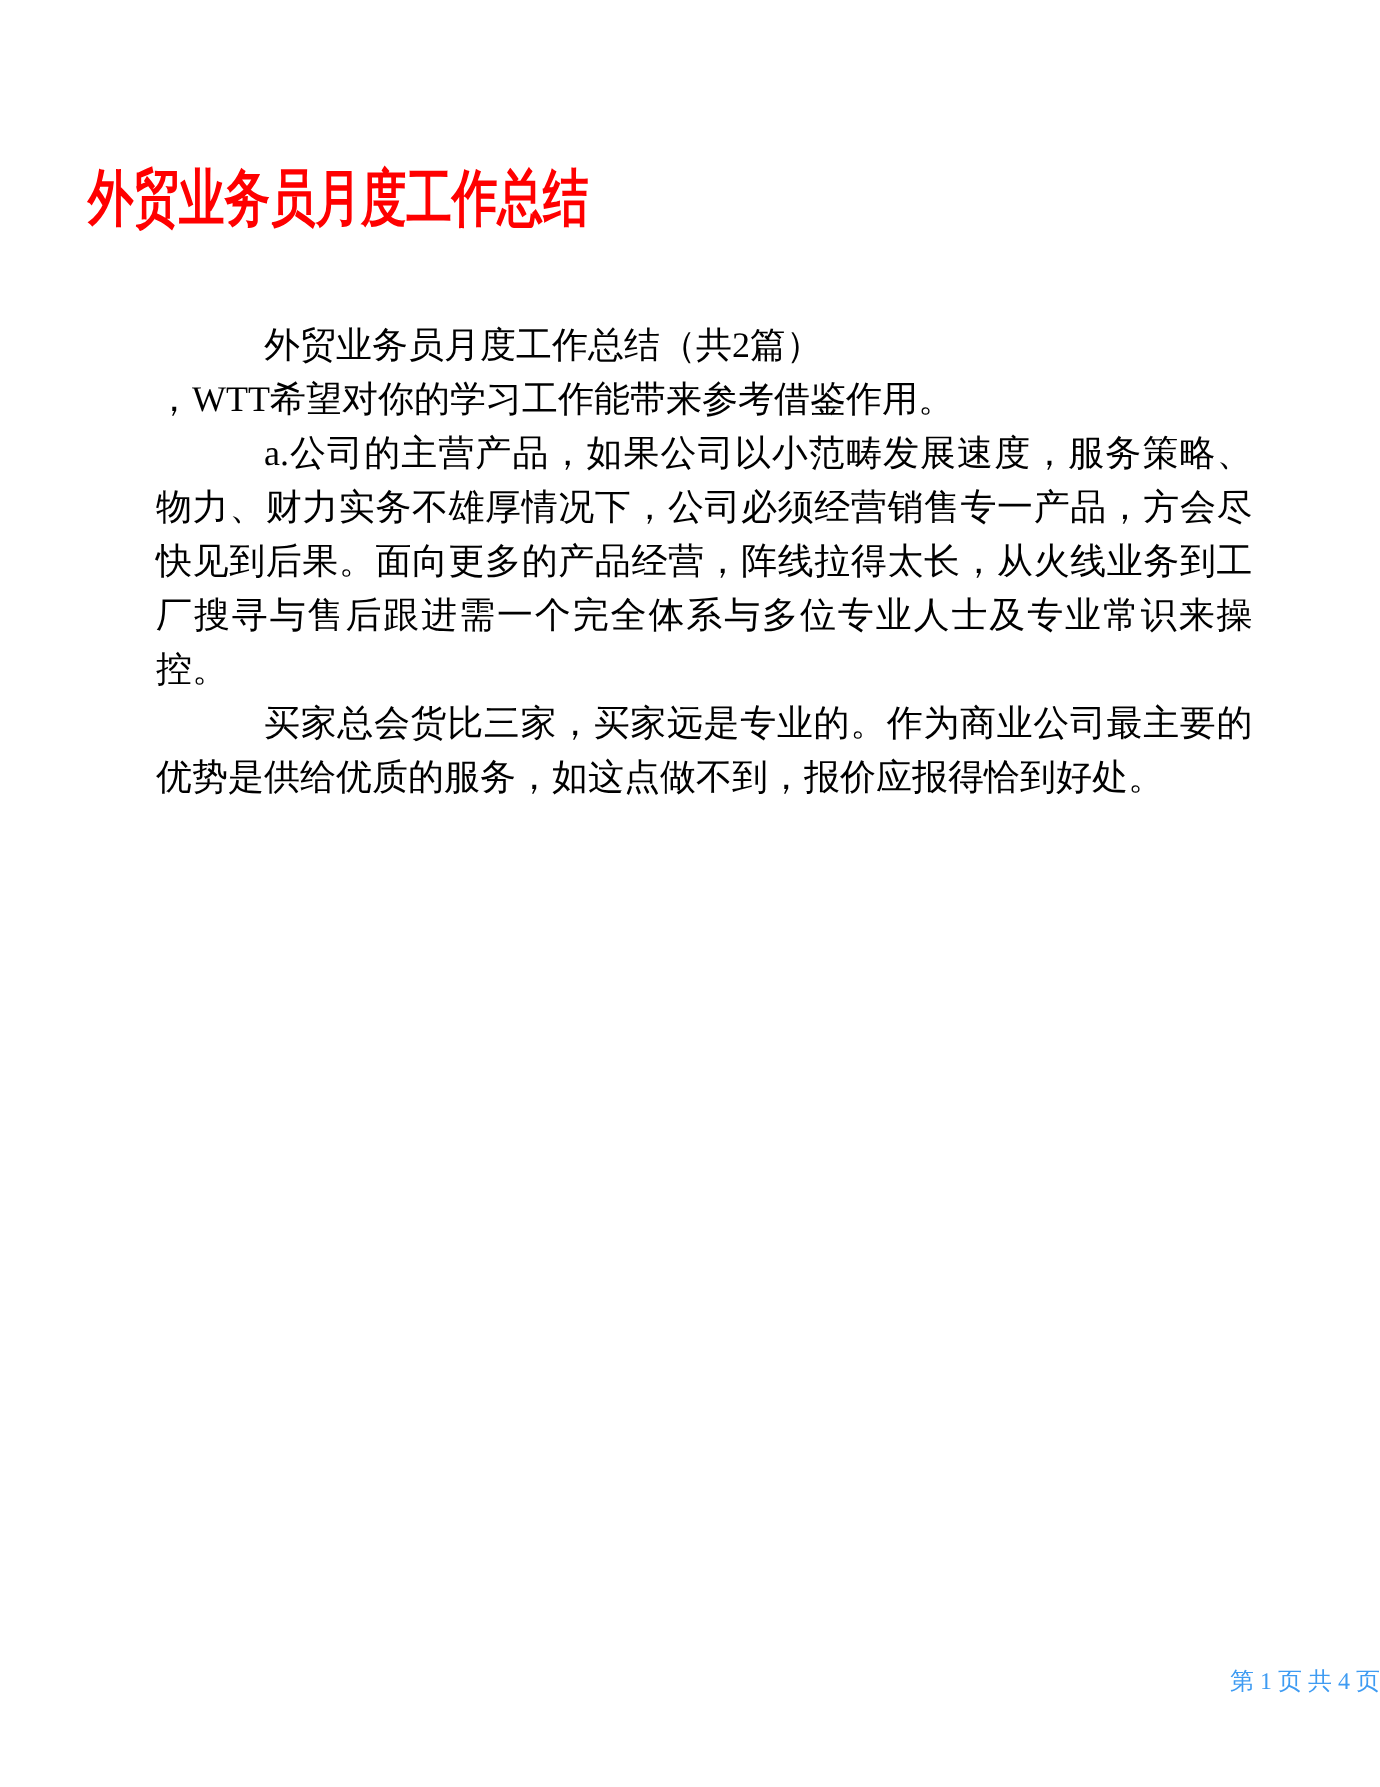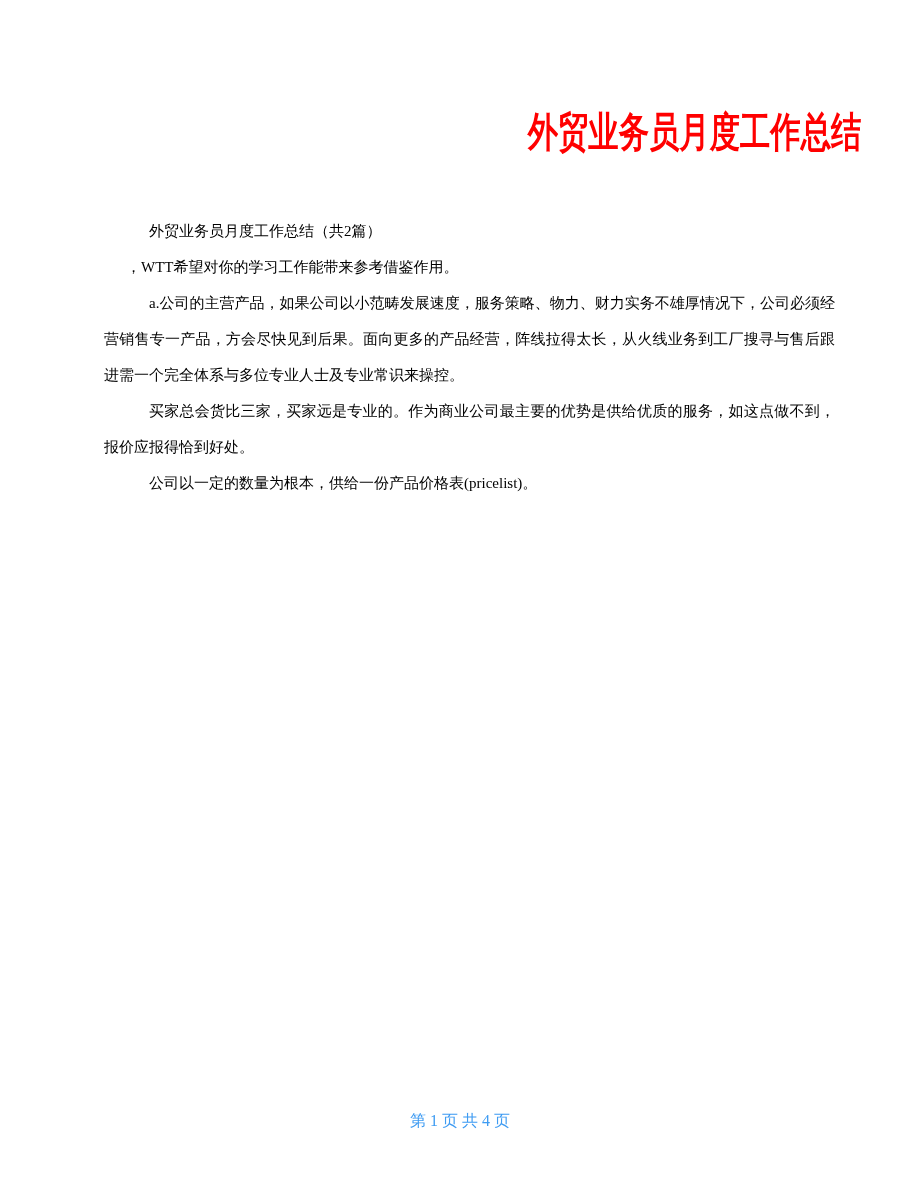--- a/index.html
+++ b/index.html
@@ -8,77 +8,75 @@
     width: 920px;
     height: 1191px;
     background: #ffffff;
     overflow: hidden;
   }
   .doc-title {
     position: absolute;
     top: 110px;
     left: 0;
     width: 920px;
-    text-align: right;
+    text-align: left;
   }
   .doc-title .title-text {
     display: inline-block;
     font-family: "Liberation Sans", sans-serif;
     font-weight: bold;
     font-size: 41px;
     line-height: 1.12;
     color: #ff0000;
     transform: scaleX(0.74);
     transform-origin: 50% 50%;
     white-space: nowrap;
   }
   .content {
     position: absolute;
     left: 104px;
     top: 213px;
     width: 731px;
     font-family: "Liberation Serif", serif;
-    font-size: 15px;
+    font-size: 24px;
     line-height: 36px;
     text-align: justify;
     color: #000000;
   }
   .content p {
     margin: 0;
     padding: 0;
     text-indent: 3em;
   }
   .content p.no-indent {
     text-indent: 0;
-    margin-left: 22px;
   }
   .page-footer {
     position: absolute;
     top: 1111px;
     left: 0;
     width: 920px;
-    text-align: center;
+    text-align: right;
     font-family: "Liberation Serif", serif;
     font-size: 16px;
     color: #3e9bf2;
     white-space: pre;
   }
 </style>
 </head>
 <body>
 
 <div class="page">
 
   <div class="doc-title">
     <span class="title-text" style="color: rgb(255, 0, 0);">外贸业务员月度工作总结</span>
   </div>
 
   <div class="content">
     <p>外贸业务员月度工作总结（共2篇）</p>
     <p class="no-indent">，WTT希望对你的学习工作能带来参考借鉴作用。</p>
     <p>a.公司的主营产品，如果公司以小范畴发展速度，服务策略、物力、财力实务不雄厚情况下，公司必须经营销售专一产品，方会尽快见到后果。面向更多的产品经营，阵线拉得太长，从火线业务到工厂搜寻与售后跟进需一个完全体系与多位专业人士及专业常识来操控。</p>
     <p>买家总会货比三家，买家远是专业的。作为商业公司最主要的优势是供给优质的服务，如这点做不到，报价应报得恰到好处。</p>
-    <p>公司以一定的数量为根本，供给一份产品价格表(pricelist)。</p>
   </div>
 
   <div class="page-footer" style="color: rgb(62, 155, 242);">第 1 页 共 4 页</div>
 
 </div>
 
 </body></html>

